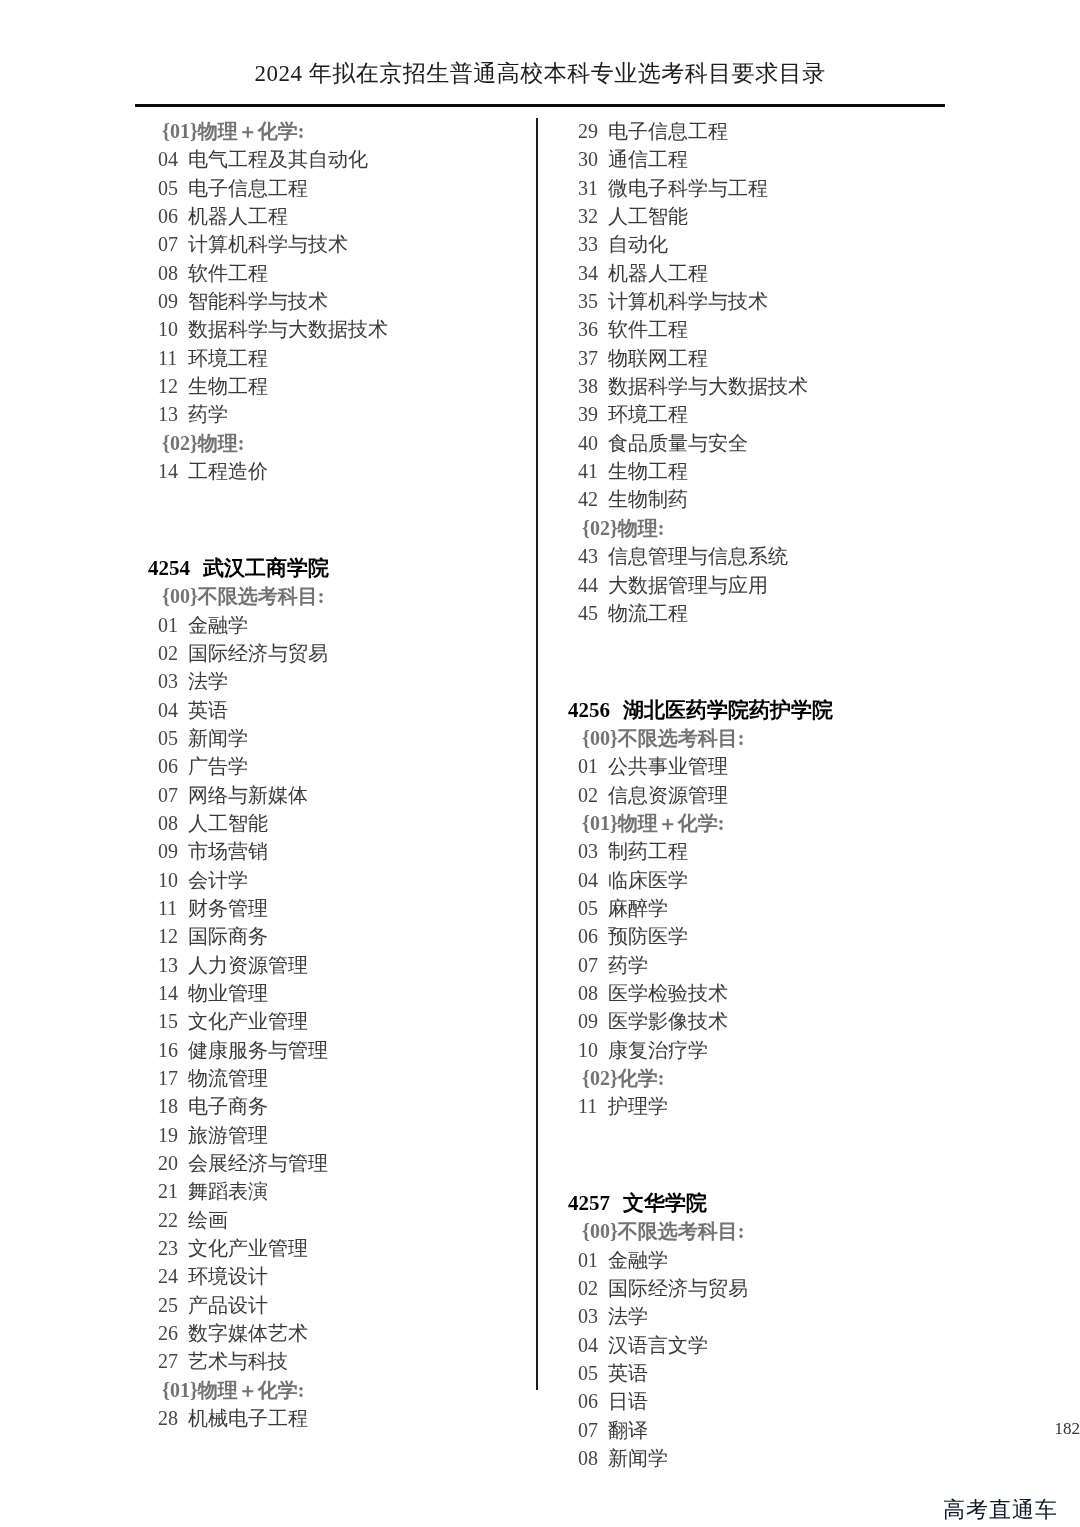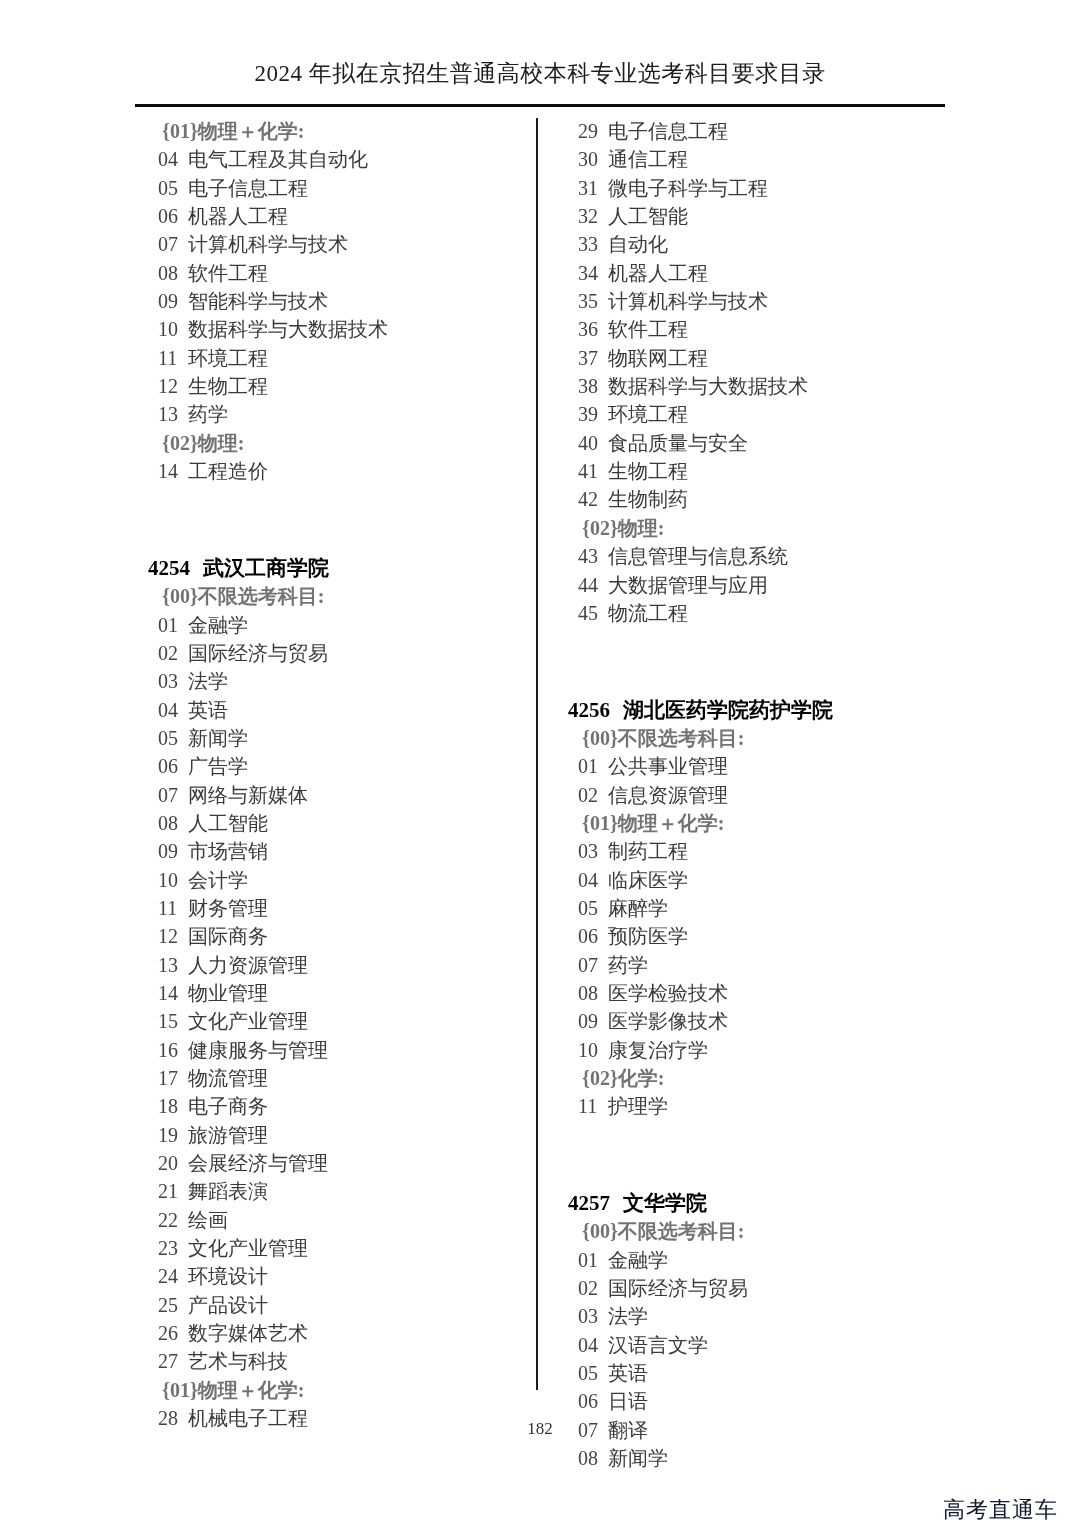--- a/index.html
+++ b/index.html
@@ -78,21 +78,21 @@
   .row.school .code {
     display: inline-block;
     min-width: 55px;
   }
   .row.blank { }
   .page-number {
     position: absolute;
     top: 1419px;
     left: 0;
     width: 1080px;
-    text-align: center;
+    text-align: right;
     font-size: 17px;
     color: #333333;
   }
   .watermark {
     position: absolute;
     top: 1495px;
     right: 22px;
     font-size: 22px;
     color: #0f172a;
     letter-spacing: 1px;

